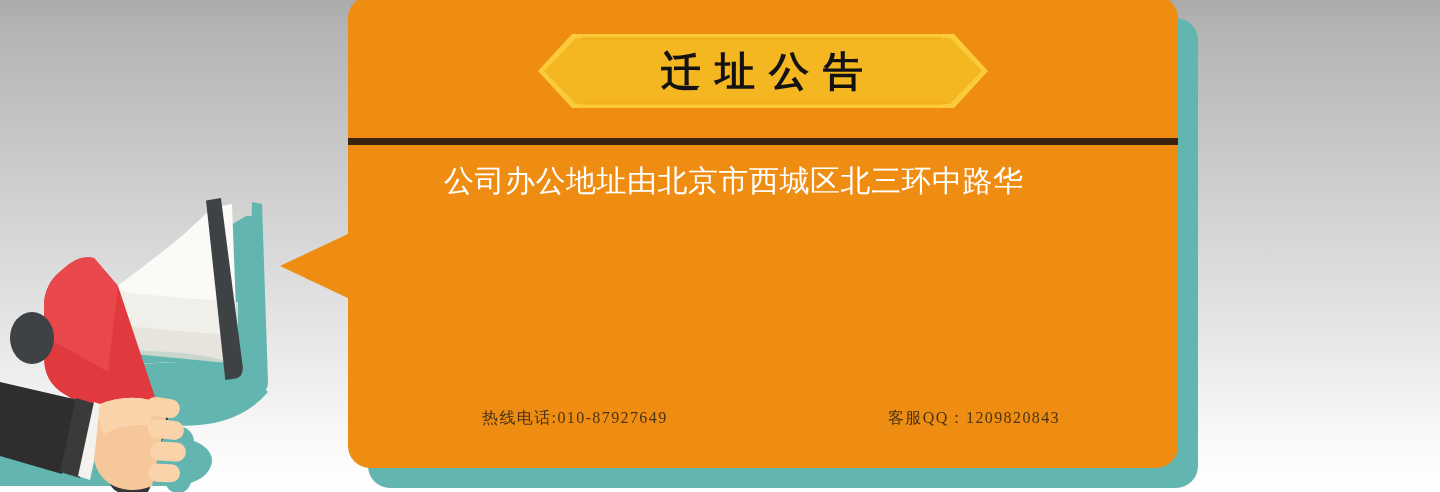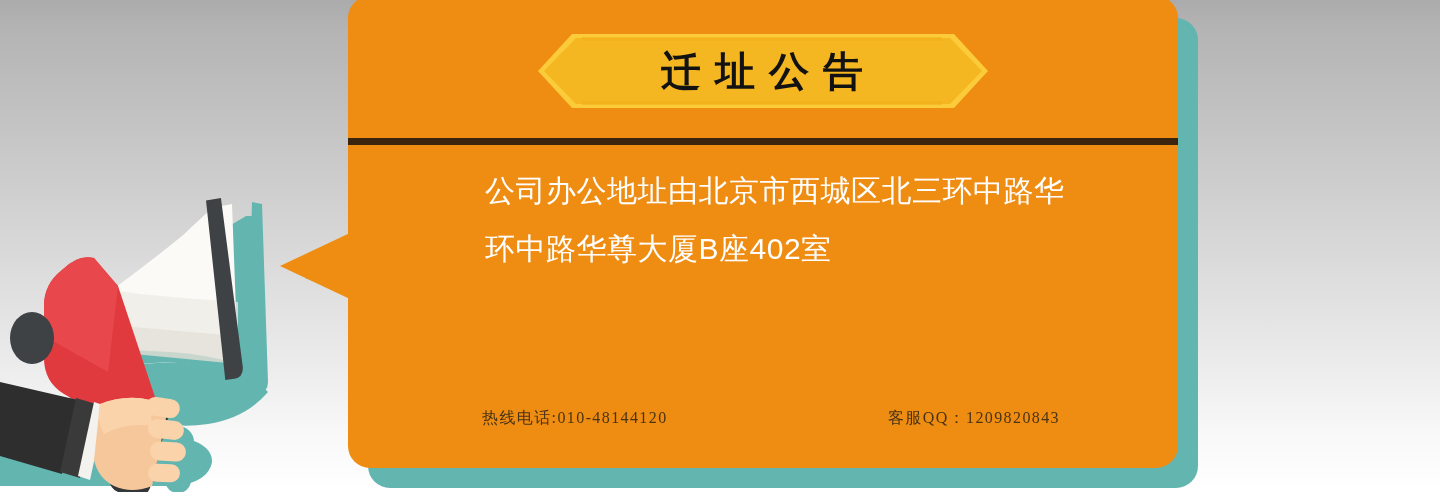--- a/index.html
+++ b/index.html
@@ -87,23 +87,22 @@
   #card-divider {
     position:absolute;
     left:348px; top:138px;
     width:830px; height:7px;
     background:#3a240d;
   }
 
   
   #announcement-body {
     position:absolute;
-    left:444px; top:162px;
+    left:444px; top:152px;
     width:650px;
-    margin-left:41px;
   }
   .body-line {
     font-size:30px;
     color:#ffffff;
     line-height:58px;
     letter-spacing:0.5px;
     white-space:nowrap;
     font-family:"Liberation Sans","DejaVu Sans",sans-serif;
   }
 
@@ -196,21 +195,20 @@
       <rect x="48" y="5" width="360" height="4" fill="#f0ae17" opacity="0.55"></rect>
       <rect x="48" y="69" width="360" height="4" fill="#f0ae17" opacity="0.55"></rect>
     </svg>
     <div id="announcement-title">迁址公告</div>
   </div>
 
   <div id="card-divider"></div>
 
   <div id="announcement-body">
     <div class="body-line">公司办公地址由北京市西城区北三环中路华</div>
-    <div class="body-line">环中路华尊大厦B座402室</div>
   </div>
 
   <div id="contact-footer">
-    <div class="contact-item" id="contact-hotline">热线电话:010-48144120</div>
+    <div class="contact-item" id="contact-hotline">热线电话:010-87927649</div>
     <div class="contact-item" id="contact-qq">客服QQ：1209820843</div>
   </div>
 
 </div>
 
 </body></html>

